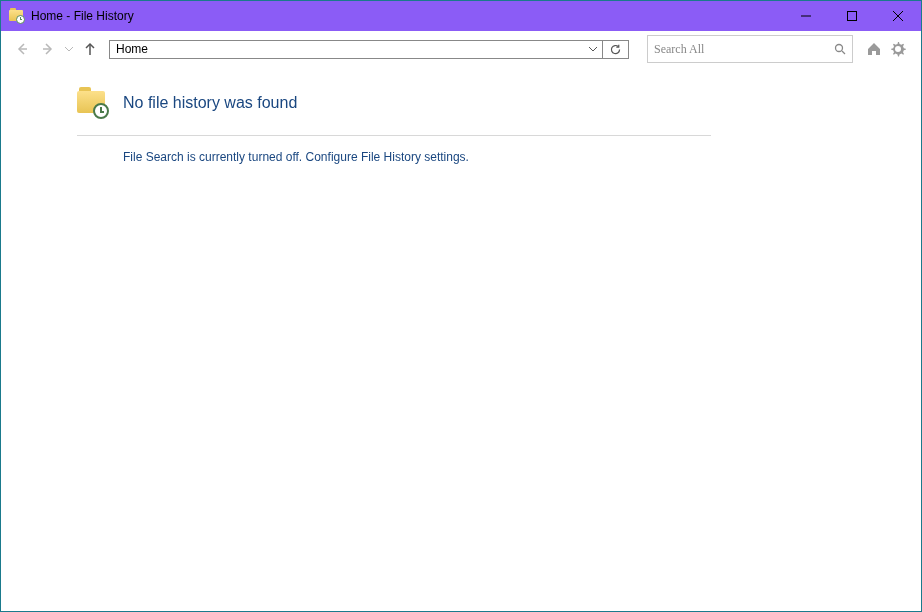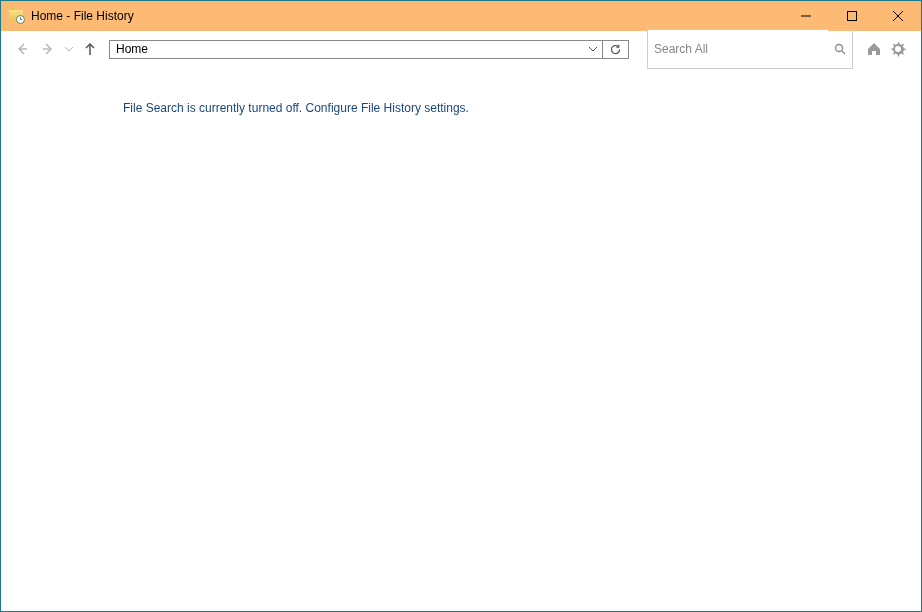--- a/index.html
+++ b/index.html
@@ -10,21 +10,21 @@
       width: 922px;
       height: 612px;
       border: 1px solid #1a7a8c;
       overflow: hidden;
     }
     .titlebar {
       display: flex;
       align-items: center;
       height: 30px;
       padding-left: 8px;
-      background: #fdba74;
+      background: #8b5cf6;
     }
     .titlebar-icon {
       width: 16px;
       height: 16px;
       margin-right: 6px;
       position: relative;
     }
     .folder-shape {
       position: absolute;
       width: 14px;
@@ -148,22 +148,23 @@
       border-left: 1px solid #888;
       display: flex;
       align-items: center;
       justify-content: center;
       color: #555;
     }
     .search-wrap {
       margin-left: 14px;
       display: flex;
       border: 1px solid #ccc;
-      height: 40px;
+      height: 28px;
       width: 206px;
+      font-family: Liberation Serif, serif;
     }
     .search-input {
       flex: 1;
       border: none;
       padding: 0 6px;
       font-size: 12px;
       font-family: inherit;
       outline: none;
       color: #888;
     }
@@ -352,16 +353,24 @@
     </div>
     <div class="extra-icon">
       <svg width="16" height="16" viewBox="0 0 16 16">
           <path d="M8 5 A3 3 0 1 0 8 11 A3 3 0 1 0 8 5 M8 1 L9 1 L9.5 3 L11.5 3.8 L13.2 2.7 L14 3.5 L13 5.2 L13.8 7.2 L15.8 7.7 L15.8 8.7 L13.8 9.2 L13 11.2 L14 12.9 L13.2 13.7 L11.5 12.6 L9.5 13.4 L9 15.4 L8 15.4 L7.5 13.4 L5.5 12.6 L3.8 13.7 L3 12.9 L4 11.2 L3.2 9.2 L1.2 8.7 L1.2 7.7 L3.2 7.2 L4 5.2 L3 3.5 L3.8 2.7 L5.5 3.8 L7.5 3 Z" fill="currentColor"></path>
         </svg>
     </div>
   </div>
 </div>
 
 <div class="content">
+  <div class="heading-row">
+    <div class="big-icon">
+      <div class="big-folder-tab"></div>
+      <div class="big-folder"></div>
+      <div class="big-clock"></div>
+    </div>
+    <div class="heading-text">No file history was found</div>
+  </div>
   <div class="message-row">
     <span>File Search is currently turned off. </span><span class="config-link">Configure File History settings.</span>
   </div>
 </div>
 
 </body></html>

